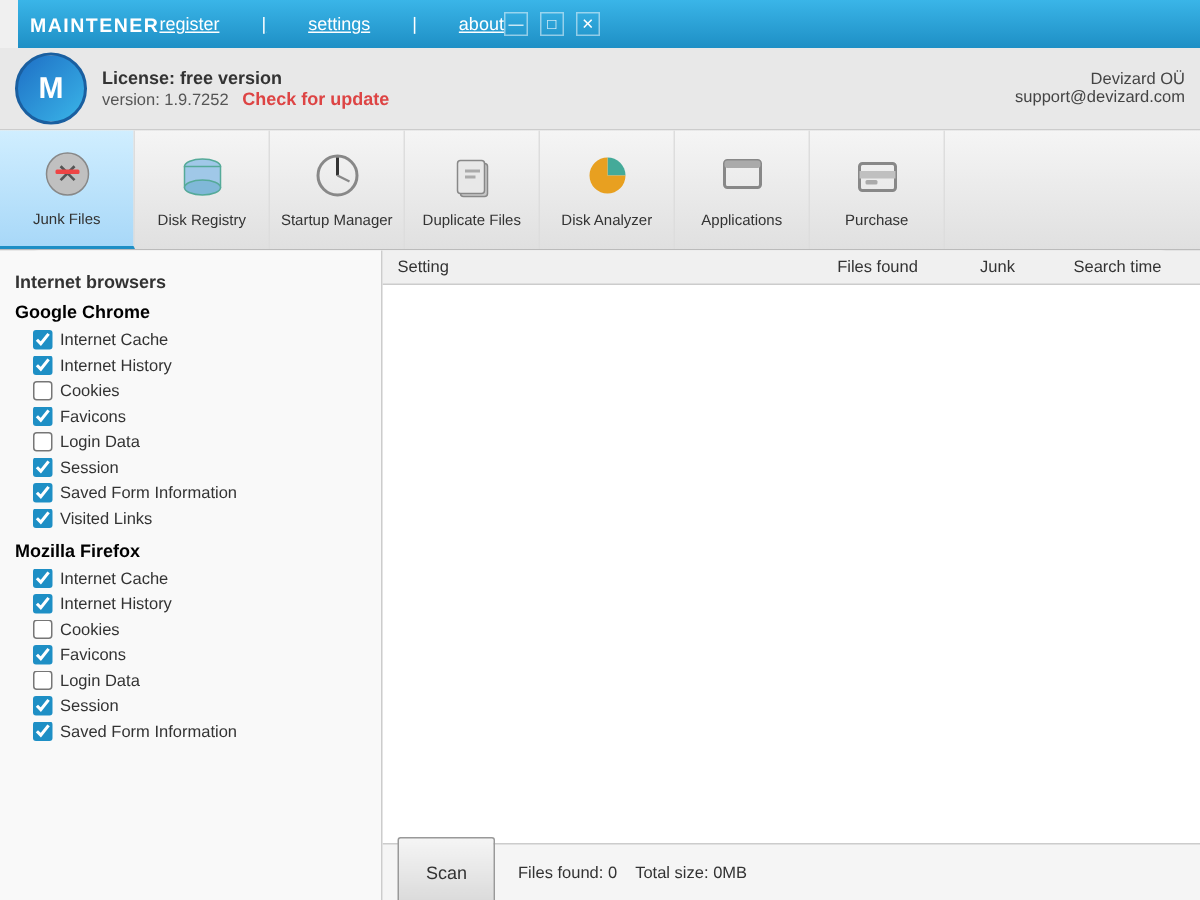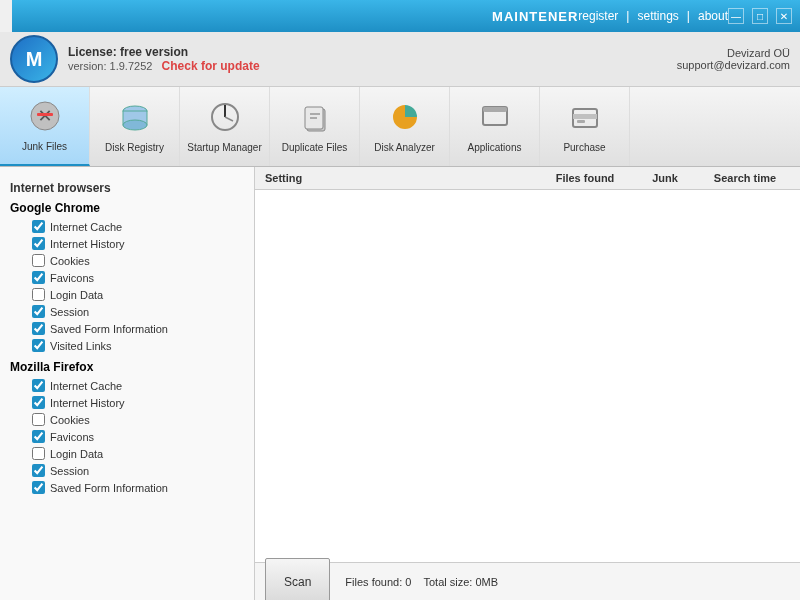--- a/index.html
+++ b/index.html
@@ -4,37 +4,38 @@
   <style>
     * { box-sizing: border-box; margin: 0; padding: 0; font-family: 'Segoe UI', Tahoma, Arial, sans-serif; }
     body { width: 800px; height: 600px; overflow: hidden; background: #f0f0f0; }
 
     
     .title-bar {
       background: linear-gradient(180deg, #3ab5e8 0%, #1e8fc5 100%);
       height: 32px;
       display: flex;
       align-items: center;
-      justify-content: flex-end;
+      justify-content: flex-start;
       padding: 0 8px;
       color: white;
       margin-left: 12px;
     }
     .title-bar-left {
       display: flex;
       align-items: center;
       gap: 8px;
       font-size: 13px;
       font-weight: bold;
       letter-spacing: 1px;
     }
     .title-bar-nav {
       display: flex;
-      gap: 8px;
-      align-items: center;
+      gap: 28px;
+      align-items: center;
+      text-decoration: underline;
     }
     .title-bar-nav span {
       font-size: 12px;
       color: white;
       cursor: pointer;
     }
     .win-controls {
       display: flex;
       gap: 8px;
       align-items: center;
@@ -138,21 +139,21 @@
       color: #000;
       margin: 6px 0 3px 0;
     }
     .check-item {
       display: flex;
       align-items: center;
       gap: 5px;
       font-size: 11px;
       color: #333;
       padding: 2px 0;
-      margin-left: 22px;
+      margin-left: 12px;
     }
     .check-item input[type=checkbox] {
       width: 13px; height: 13px;
       cursor: pointer;
       accent-color: #1e8fc5;
     }
     
     .left-panel::-webkit-scrollbar { width: 8px; }
     .left-panel::-webkit-scrollbar-track { background: #e0e0e0; }
     .left-panel::-webkit-scrollbar-thumb { background: #aaa; }
@@ -162,21 +163,21 @@
       flex: 1;
       display: flex;
       flex-direction: column;
     }
     .results-header {
       display: flex;
       background: #f0f0f0;
       border-bottom: 1px solid #ccc;
       padding: 5px 10px;
       font-size: 11px;
-      font-weight: bold;
+      font-weight: normal;
       color: #333;
     }
     .col-setting { flex: 1; }
     .col-files { width: 90px; text-align: center; }
     .col-size { width: 70px; text-align: center; }
     .col-time { width: 90px; text-align: center; }
     .results-body {
       flex: 1;
       background: white;
       overflow-y: auto;

